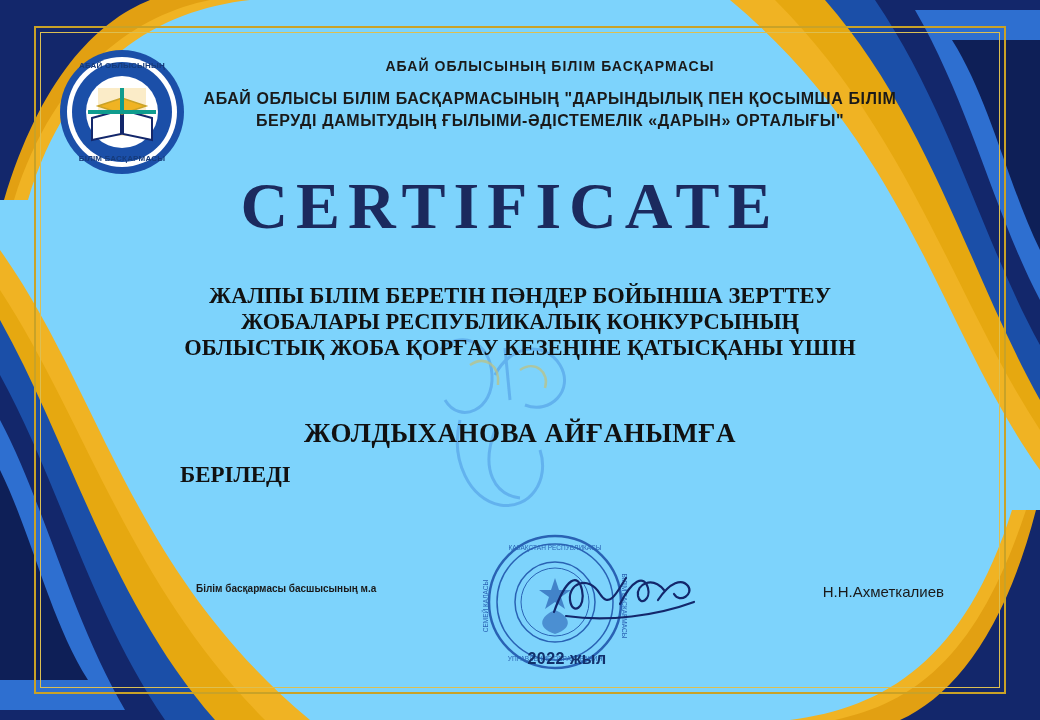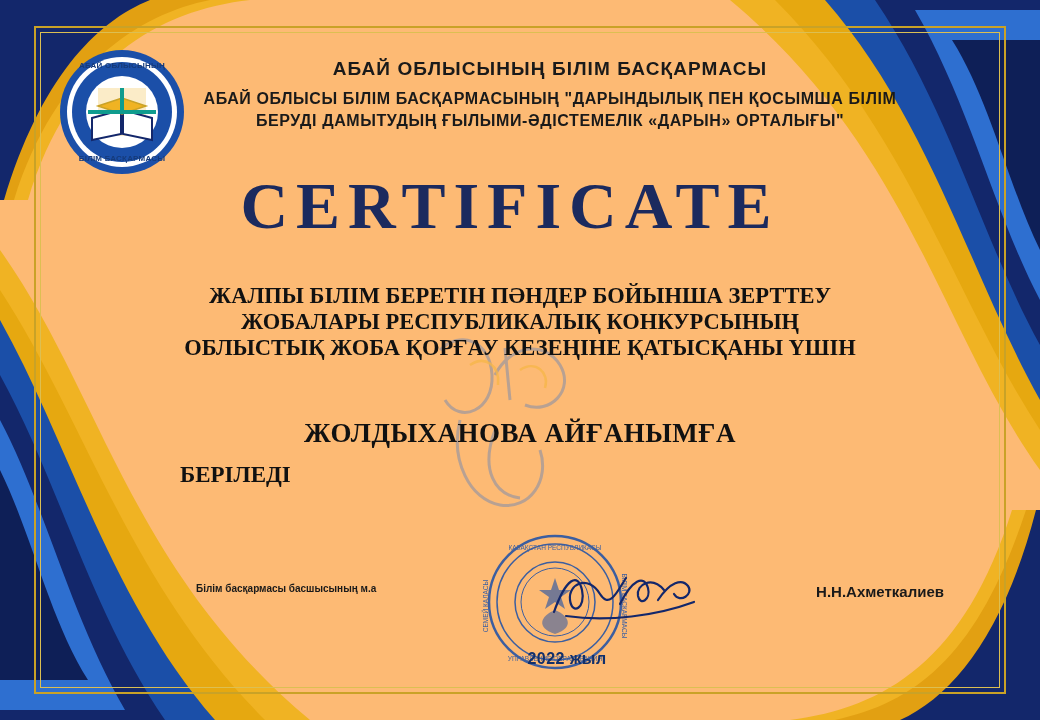--- a/index.html
+++ b/index.html
@@ -11,21 +11,21 @@
     width: 1040px;
     height: 720px;
     overflow: hidden;
     font-family: "Liberation Sans", sans-serif;
   }
 
   #certificate {
     position: relative;
     width: 1040px;
     height: 720px;
-    background: #fdba74;
+    background: #7dd3fc;
     overflow: hidden;
   }
 
   
   .deco {
     position: absolute;
     pointer-events: none;
   }
 
   .deco-tr { top: 0; right: 0; width: 430px; height: 470px; }
@@ -76,21 +76,21 @@
   .logo-text-top { top: 13px; }
   .logo-text-bottom { bottom: 13px; }
 
   
   .org-head {
     position: absolute;
     top: 58px;
     left: 200px;
     width: 700px;
     text-align: center;
-    font-size: 19px;
+    font-size: 14px;
     font-weight: bold;
     letter-spacing: 1.1px;
     color: #1a1a1a;
   }
   .org-sub {
     position: absolute;
     top: 88px;
     left: 180px;
     width: 740px;
     text-align: center;
@@ -173,21 +173,21 @@
     top: 583px;
     font-size: 10px;
     font-weight: bold;
     color: #1a1a1a;
   }
   .sign-name {
     position: absolute;
     right: 96px;
     top: 583px;
     font-size: 15px;
-    font-weight: bold;
+    font-weight: normal;
     color: #1a1a1a;
   }
 
   .stamp {
     position: absolute;
     left: 470px;
     top: 530px;
     width: 170px;
     height: 150px;
   }

